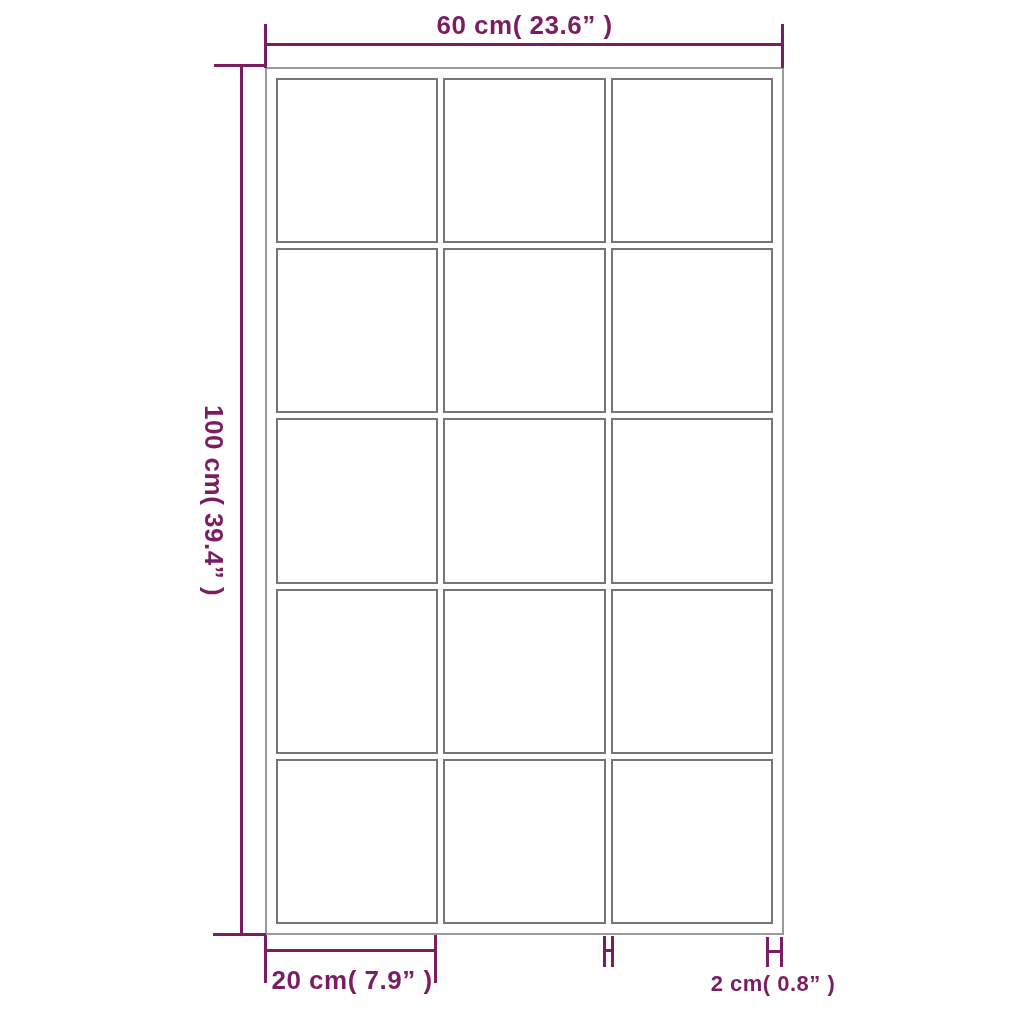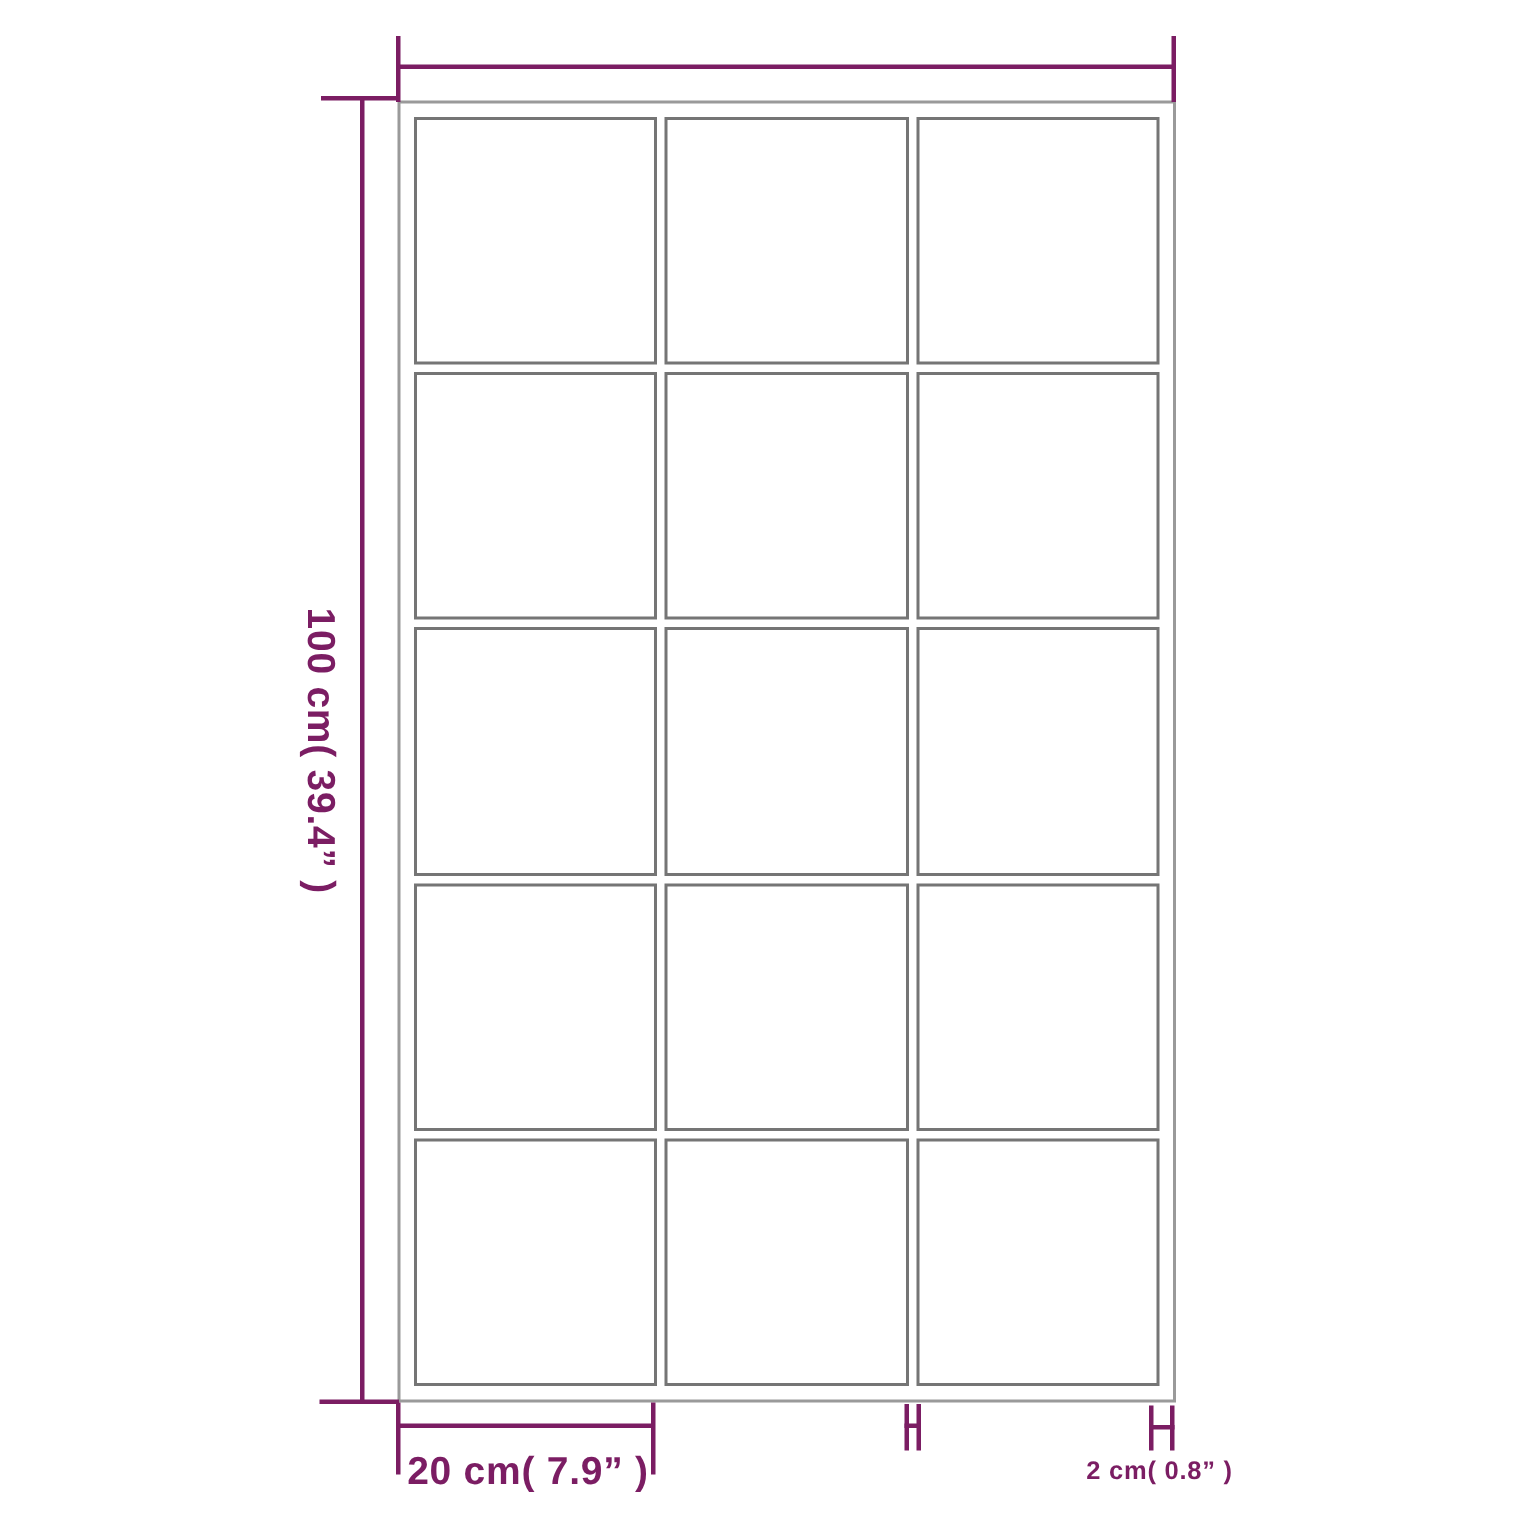--- a/index.html
+++ b/index.html
@@ -81,21 +81,21 @@
   
   .b1-tick-l { left: 603px; top: 936px; width: 3px;  height: 31px; }
   .b1-tick-r { left: 611px; top: 936px; width: 3px;  height: 31px; }
   .b1-cross  { left: 603px; top: 949px; width: 11px; height: 3px; }
   .b1-label  { left: 512px; top: 965px; width: 200px; }
 
   
   .b2-tick-l { left: 766px; top: 937px; width: 3px;  height: 30px; }
   .b2-tick-r { left: 780px; top: 937px; width: 3px;  height: 30px; }
   .b2-cross  { left: 766px; top: 950px; width: 17px; height: 3px; }
-  .b2-label  { left: 673px; top: 971px; width: 200px; font-size: 17px; }
+  .b2-label  { left: 673px; top: 971px; width: 200px; font-size: 22px; }
 </style>
 </head>
 <body>
 
 <div class="canvas">
 
   <div class="frame">
     <div class="pane-grid" style="grid-template-columns: repeat(3, 1fr); grid-template-rows: repeat(5, 1fr);">
         <div class="pane"></div>
         <div class="pane"></div>
@@ -111,20 +111,21 @@
         <div class="pane"></div>
         <div class="pane"></div>
         <div class="pane"></div>
         <div class="pane"></div>
       </div>
   </div>
 
   <div class="dline top-line"></div>
   <div class="dline top-tick-l"></div>
   <div class="dline top-tick-r"></div>
+  <div class="dlabel top-label">60 cm( 23.6”  )</div>
 
   <div class="dline left-line"></div>
   <div class="dline left-tick-t"></div>
   <div class="dline left-tick-b"></div>
   <div class="dlabel left-label">100 cm( 39.4”  )</div>
 
   <div class="dline b20-line"></div>
   <div class="dline b20-tick-l"></div>
   <div class="dline b20-tick-r"></div>
   <div class="dlabel b20-label">20 cm( 7.9”  )</div>

